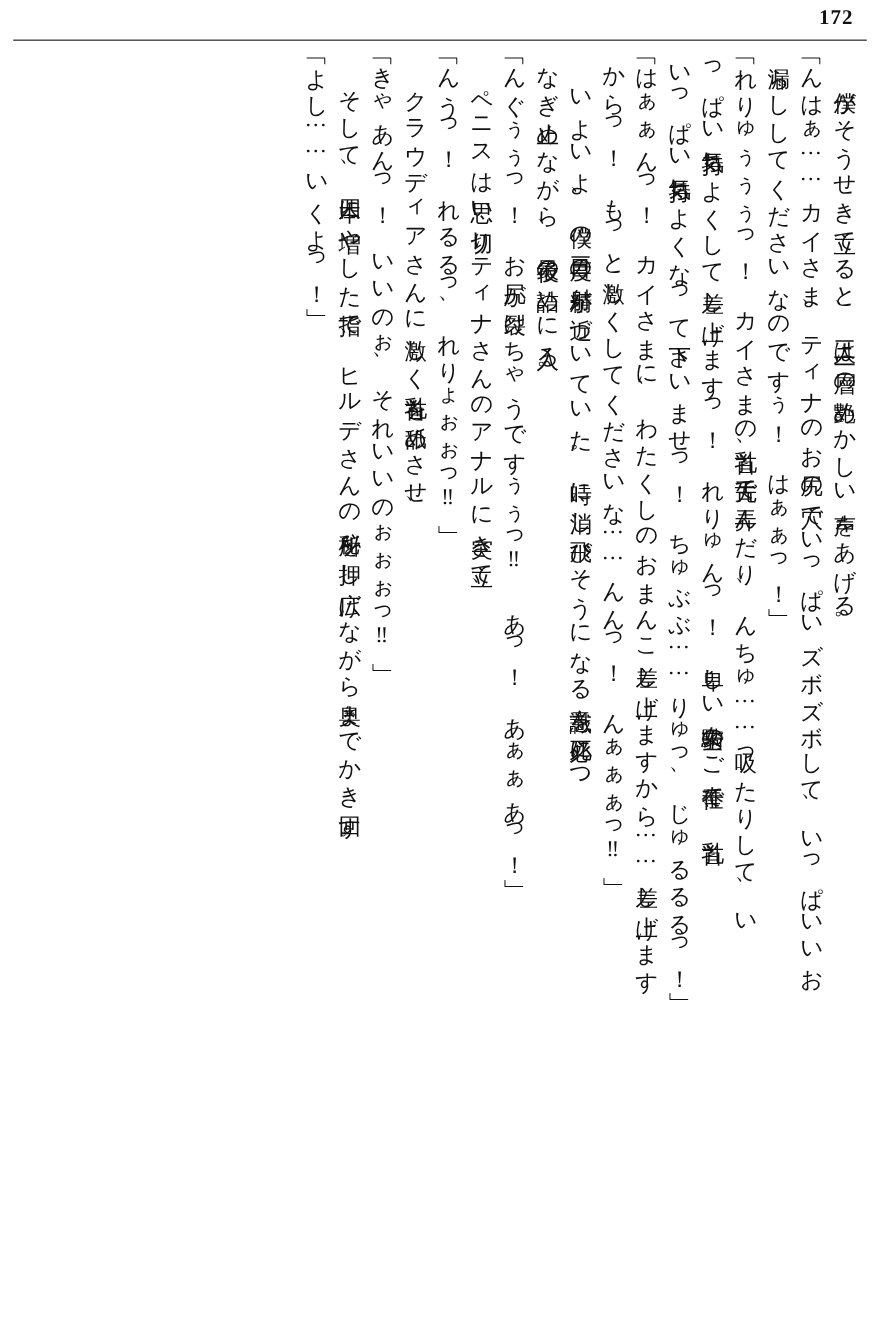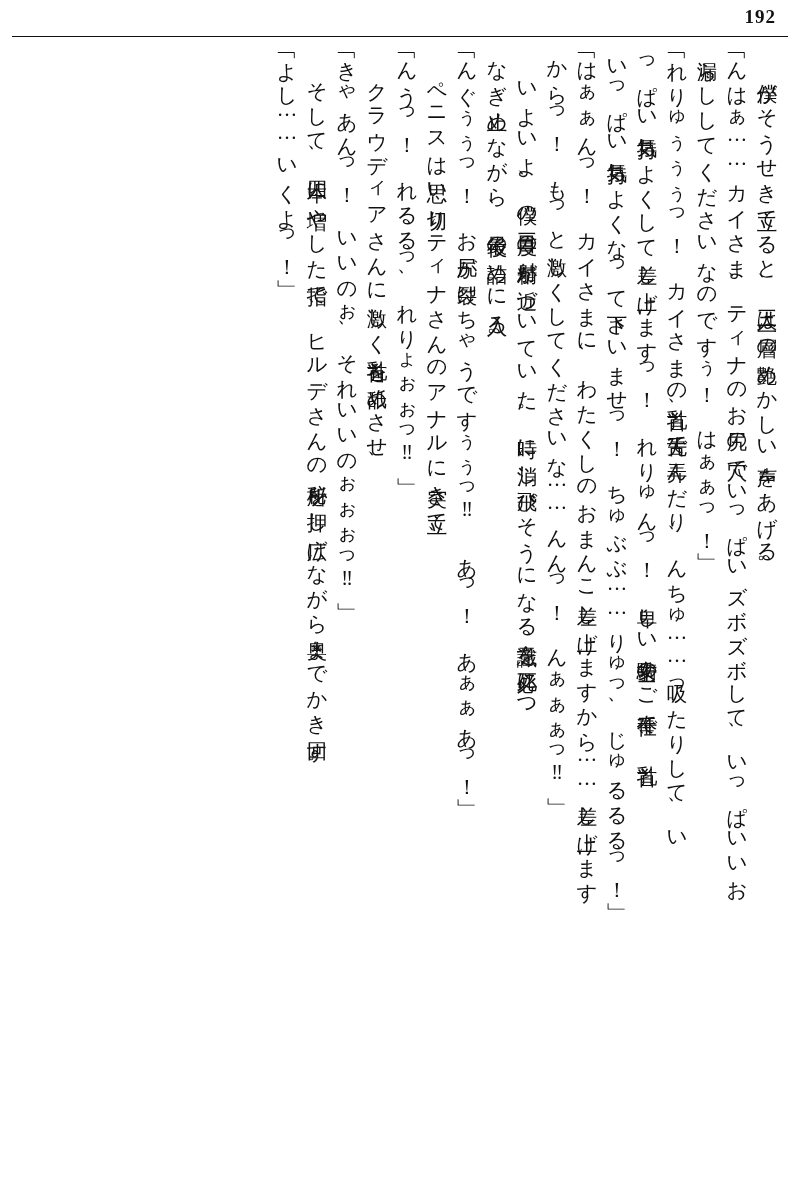--- a/index.html
+++ b/index.html
@@ -61,21 +61,21 @@
     color: #111;
   }
   .line.indent {
     padding-top: 22px;
   }
 </style>
 </head>
 <body>
 
 <div class="page">
-  <div class="page-number">192</div>
+  <div class="page-number">172</div>
   <div class="rule"></div>
   <div class="body-text">
     <div class="line indent">僕がそうせき立てると、三人は一層の艶めかしい声をあげる。</div>
     <div class="line">「んはぁ……カイさま、ティナのお尻の穴でいっぱいズボズボして、いっぱいいお</div>
     <div class="line">漏らししてくださいなのですぅ！　はぁぁっ！」</div>
     <div class="line">「れりゅぅぅぅっ！　カイさまの乳首、舌先で弄んだり、んちゅ……吸ったりして、い</div>
     <div class="line">っぱい気持ちよくして差し上げますっ！　れりゅんっ！　卑しい女騎士のご奉仕で、乳首</div>
     <div class="line">いっぱい気持ちよくなって下さいませっ！　ちゅぶぶ……りゅっ、じゅるるるっ！」</div>
     <div class="line">「はぁぁんっ！　カイさまに、わたくしのおまんこ差し上げますから……差し上げます</div>
     <div class="line">からっ！　もっと激しくしてくださいな……んんっ！　んぁぁぁっ‼」</div>

